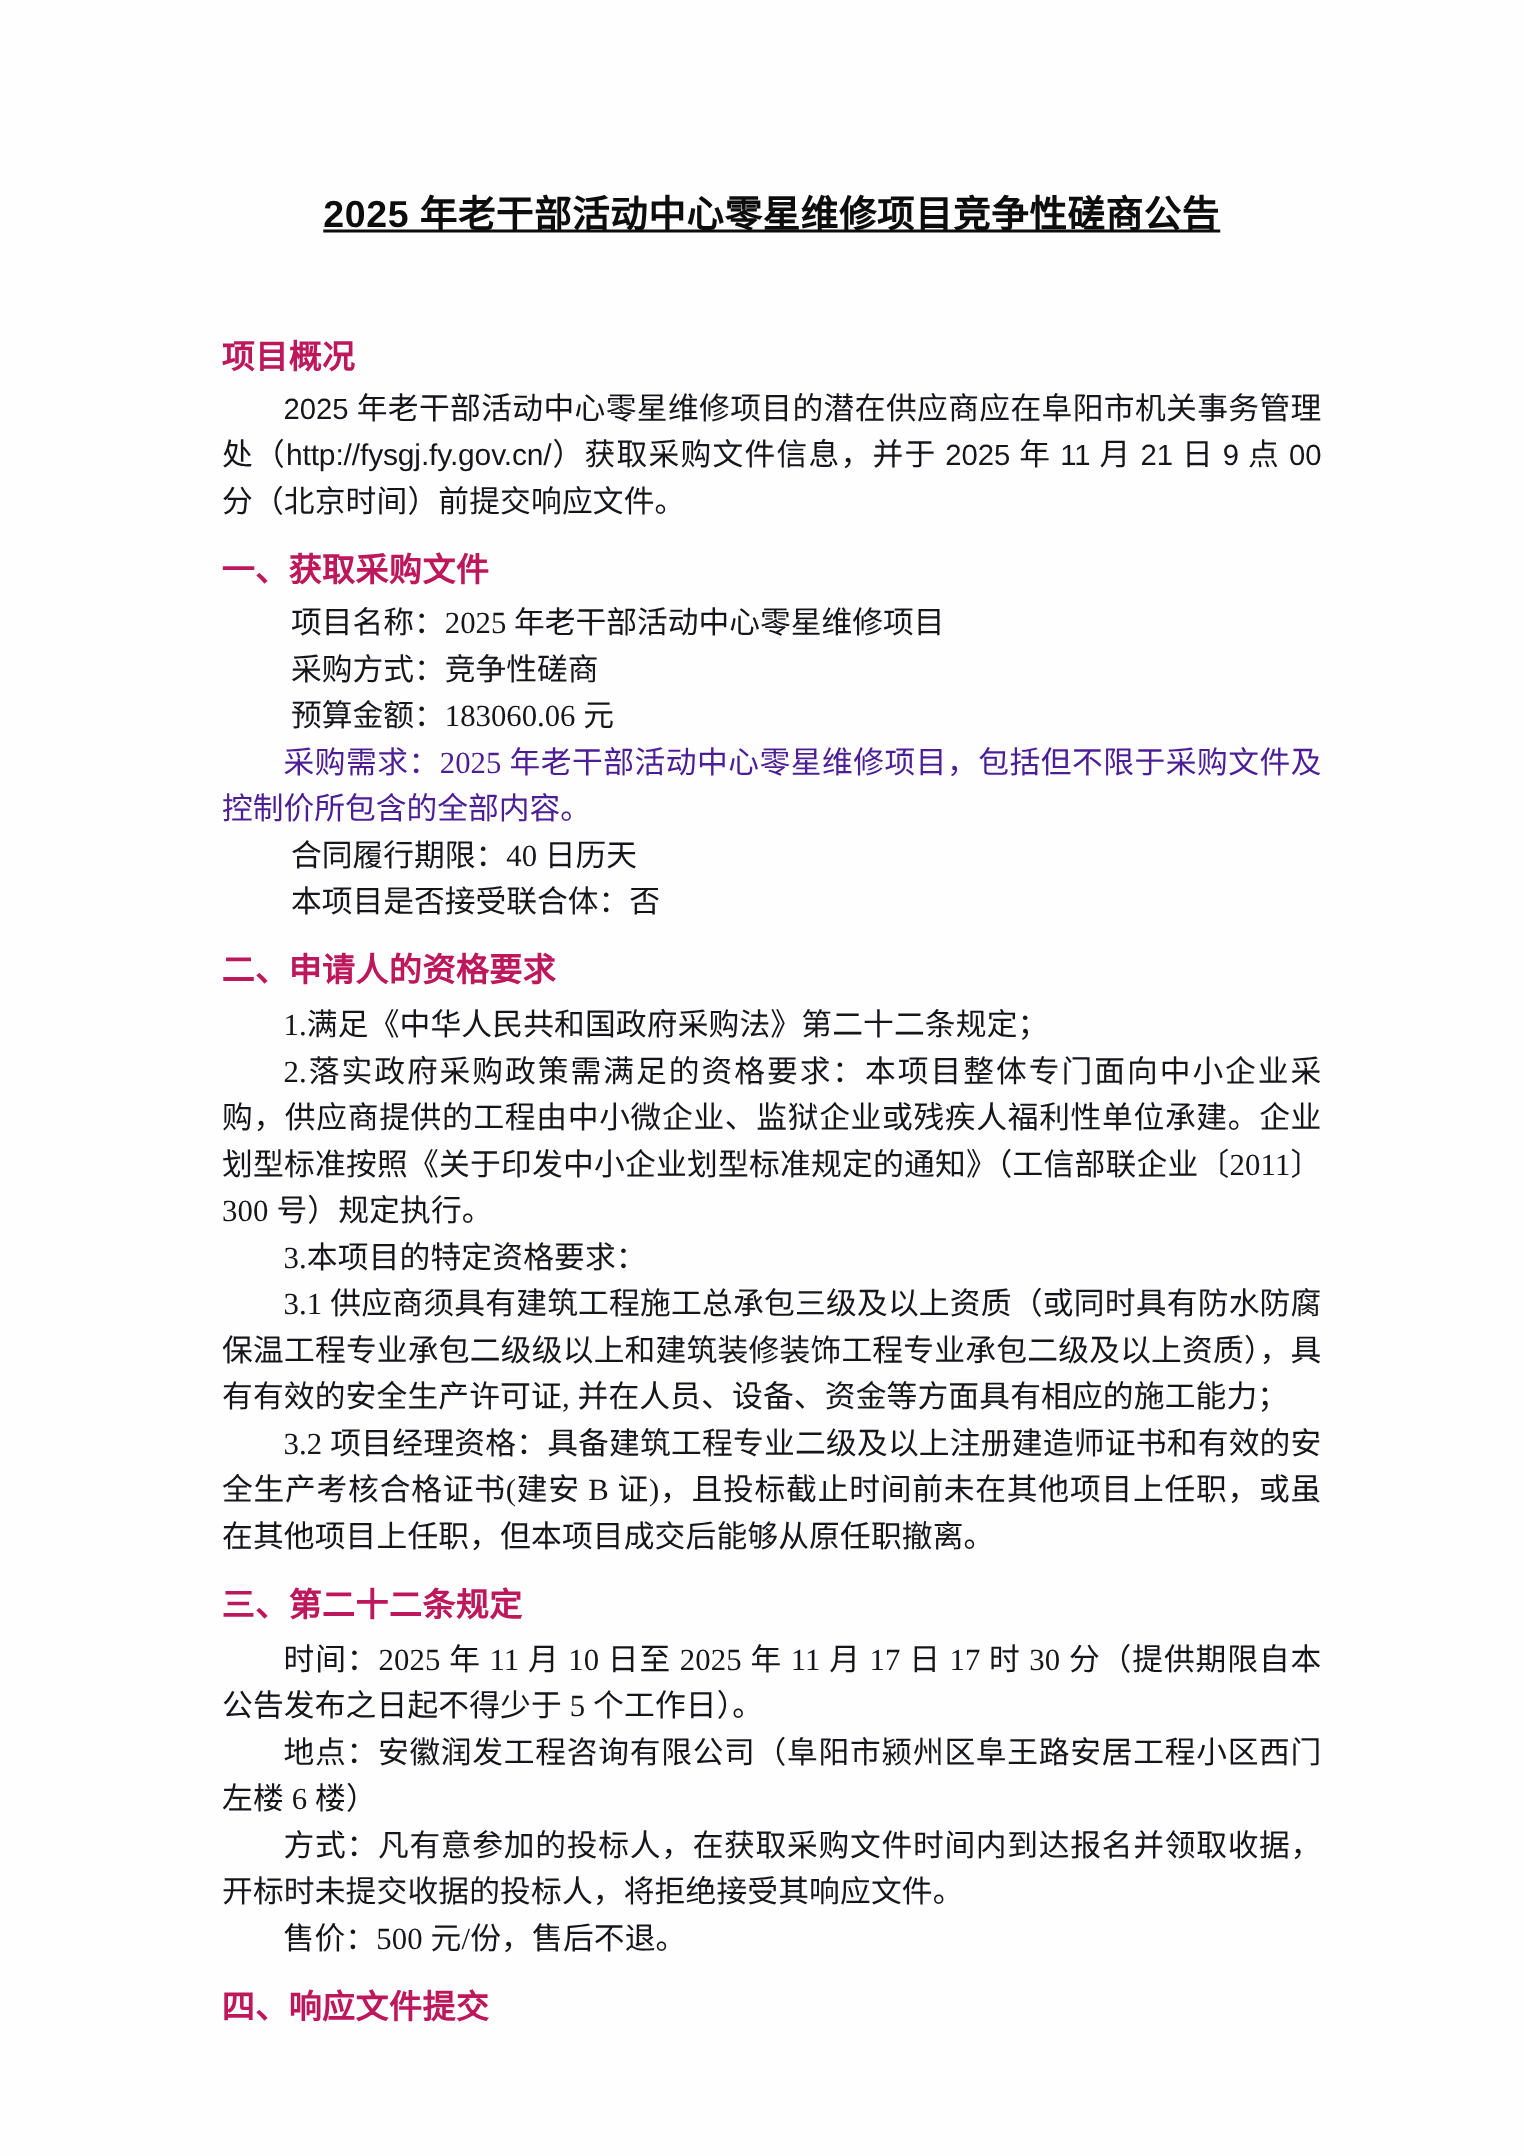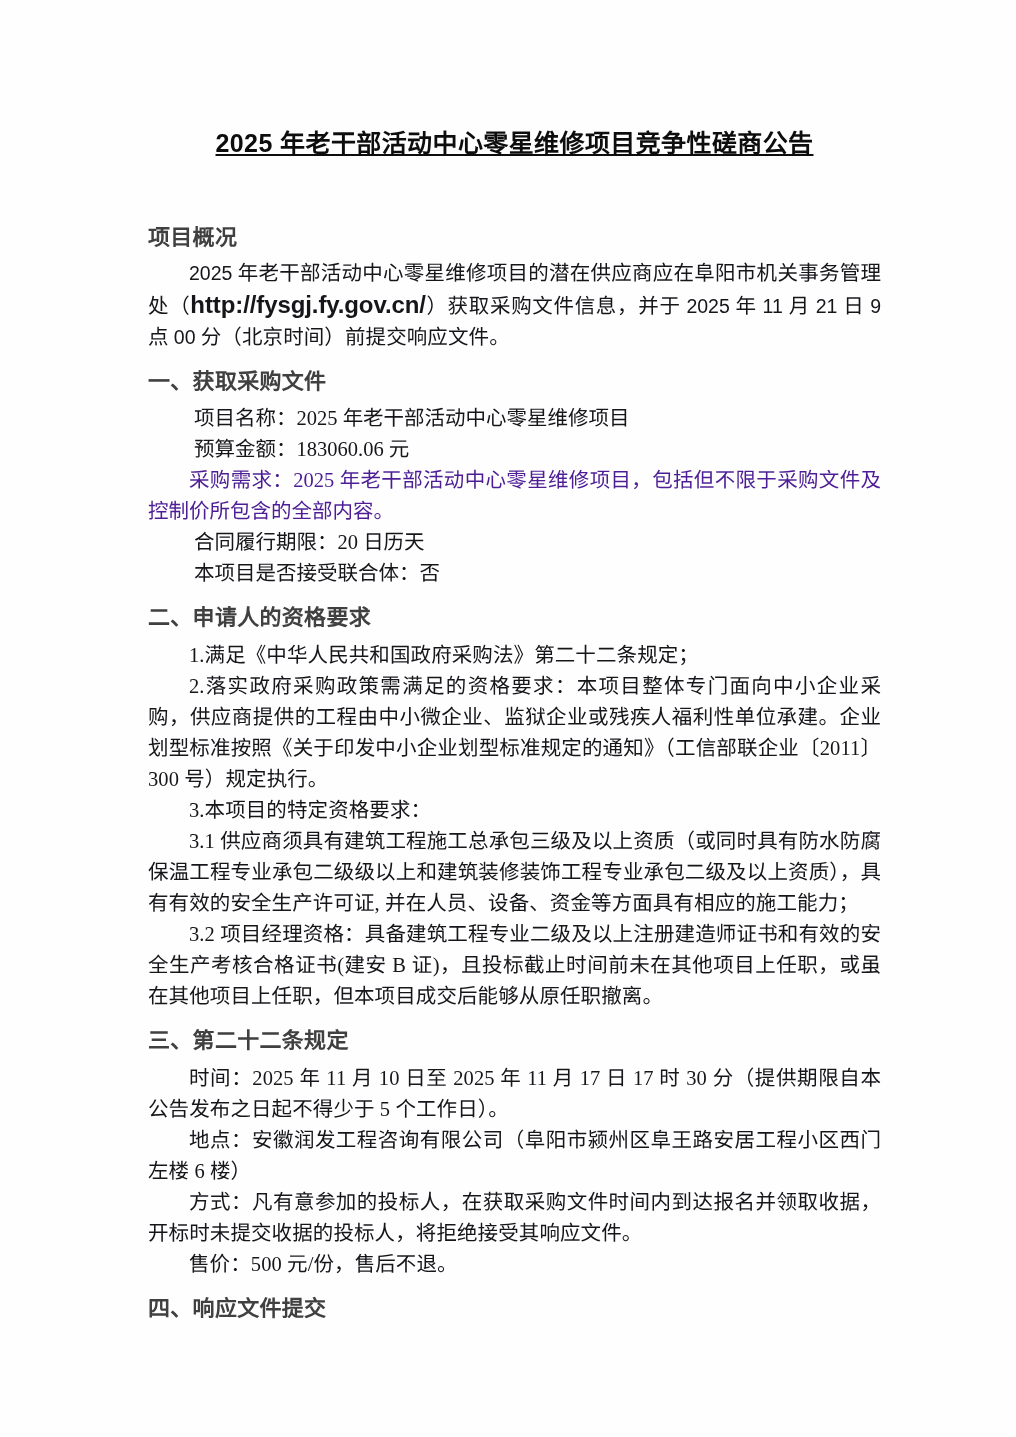--- a/index.html
+++ b/index.html
@@ -44,21 +44,21 @@
     text-decoration: underline;
   }
 
   
   .h-major {
     margin: 0;
     font-family: "Liberation Sans", "DejaVu Sans", sans-serif;
     font-size: 22px;
     font-weight: bold;
     line-height: 1.4;
-    color: #404040;
+    color: #be185d;
     letter-spacing: 0.3px;
   }
   .h-overview {
     padding-top: 62px;
     padding-bottom: 4px;
   }
   .h-section {
     padding-top: 14px;
     padding-bottom: 6px;
   }
@@ -96,49 +96,50 @@
   }
 
   
   .lat {
     font-family: "Liberation Sans", "DejaVu Sans", sans-serif;
     font-size: 19.5px;
     letter-spacing: 0;
   }
   .url {
     font-family: "Liberation Sans", "DejaVu Sans", sans-serif;
-    font-size: 24px;
-    font-weight: bold;
+    font-size: 20px;
+    font-weight: normal;
     letter-spacing: -0.1px;
   }
 </style>
 </head>
 <body>
 
 <div class="page">
   <div class="content">
 
     <h1 class="doc-title">2025 年老干部活动中心零星维修项目竞争性磋商公告</h1>
 
     <h2 class="h-major h-overview">项目概况</h2>
 
     <p class="body indent2"><span class="lat">2025</span><span> 年老干部活动中心零星维修项目的潜在供应商应在阜阳市机关事务管理处（</span><span class="url">http://fysgj.fy.gov.cn/</span><span>）获取采购文件信息，并于 </span><span class="lat">2025</span><span> 年 </span><span class="lat">11</span><span> 月 </span><span class="lat">21</span><span> 日 </span><span class="lat">9</span><span> 点 </span><span class="lat">00</span><span> 分（北京时间）前提交响应文件。</span></p>
 
     <h2 class="h-major h-section">一、获取采购文件</h2>
 
 
     <p class="item"><span>项目名称：</span><span>2025 年老干部活动中心零星维修项目</span></p>
 
+    <p class="item"><span>采购方式：</span><span>竞争性磋商</span></p>
 
     <p class="item"><span>预算金额：</span><span>183060.06 元</span></p>
 
 
     <p class="item-wrap">采购需求：2025 年老干部活动中心零星维修项目，包括但不限于采购文件及控制价所包含的全部内容。</p>
 
-    <p class="item"><span>合同履行期限：</span><span>20 日历天</span></p>
+    <p class="item"><span>合同履行期限：</span><span>40 日历天</span></p>
 
     <p class="item"><span>本项目是否接受联合体：</span><span>否</span></p>
 
     <h2 class="h-major h-section">二、申请人的资格要求</h2>
 
     <p class="body indent2">1.满足《中华人民共和国政府采购法》第二十二条规定；</p>
 
     <p class="body indent2">2.落实政府采购政策需满足的资格要求：本项目整体专门面向中小企业采购，供应商提供的工程由中小微企业、监狱企业或残疾人福利性单位承建。企业划型标准按照《关于印发中小企业划型标准规定的通知》（工信部联企业〔2011〕300 号）规定执行。</p>
 
     <p class="body indent2">3.本项目的特定资格要求：</p>

